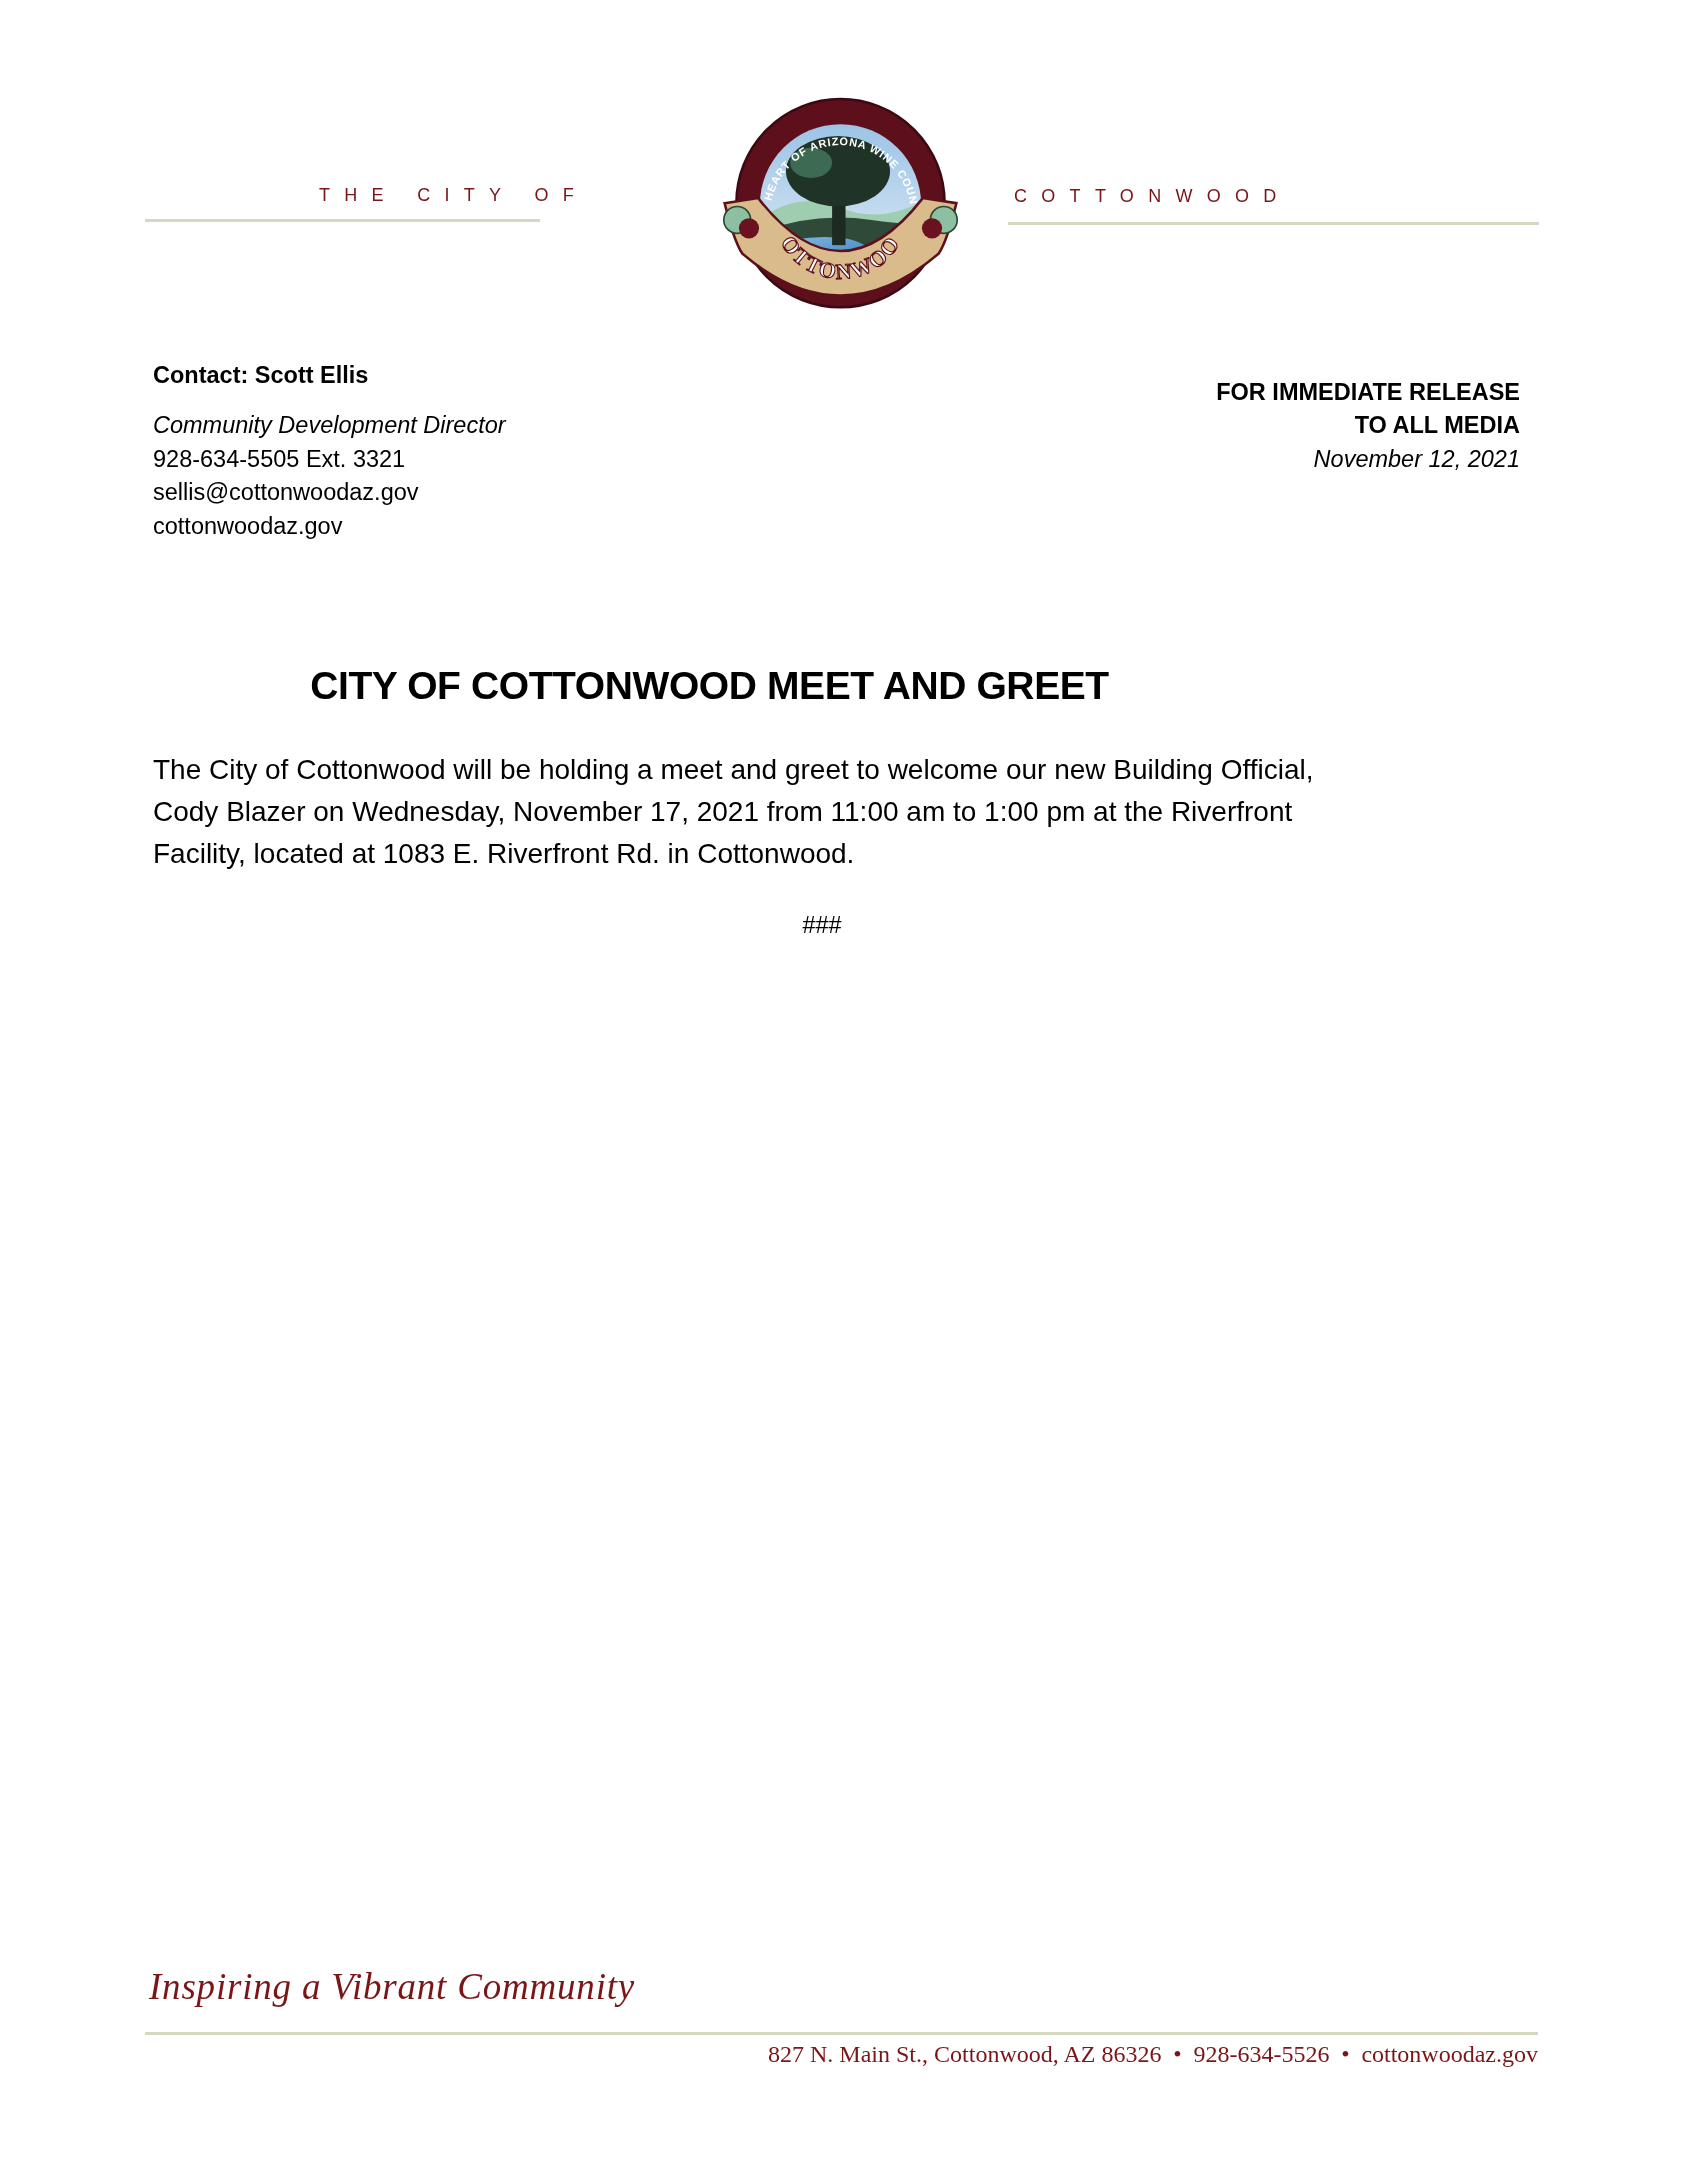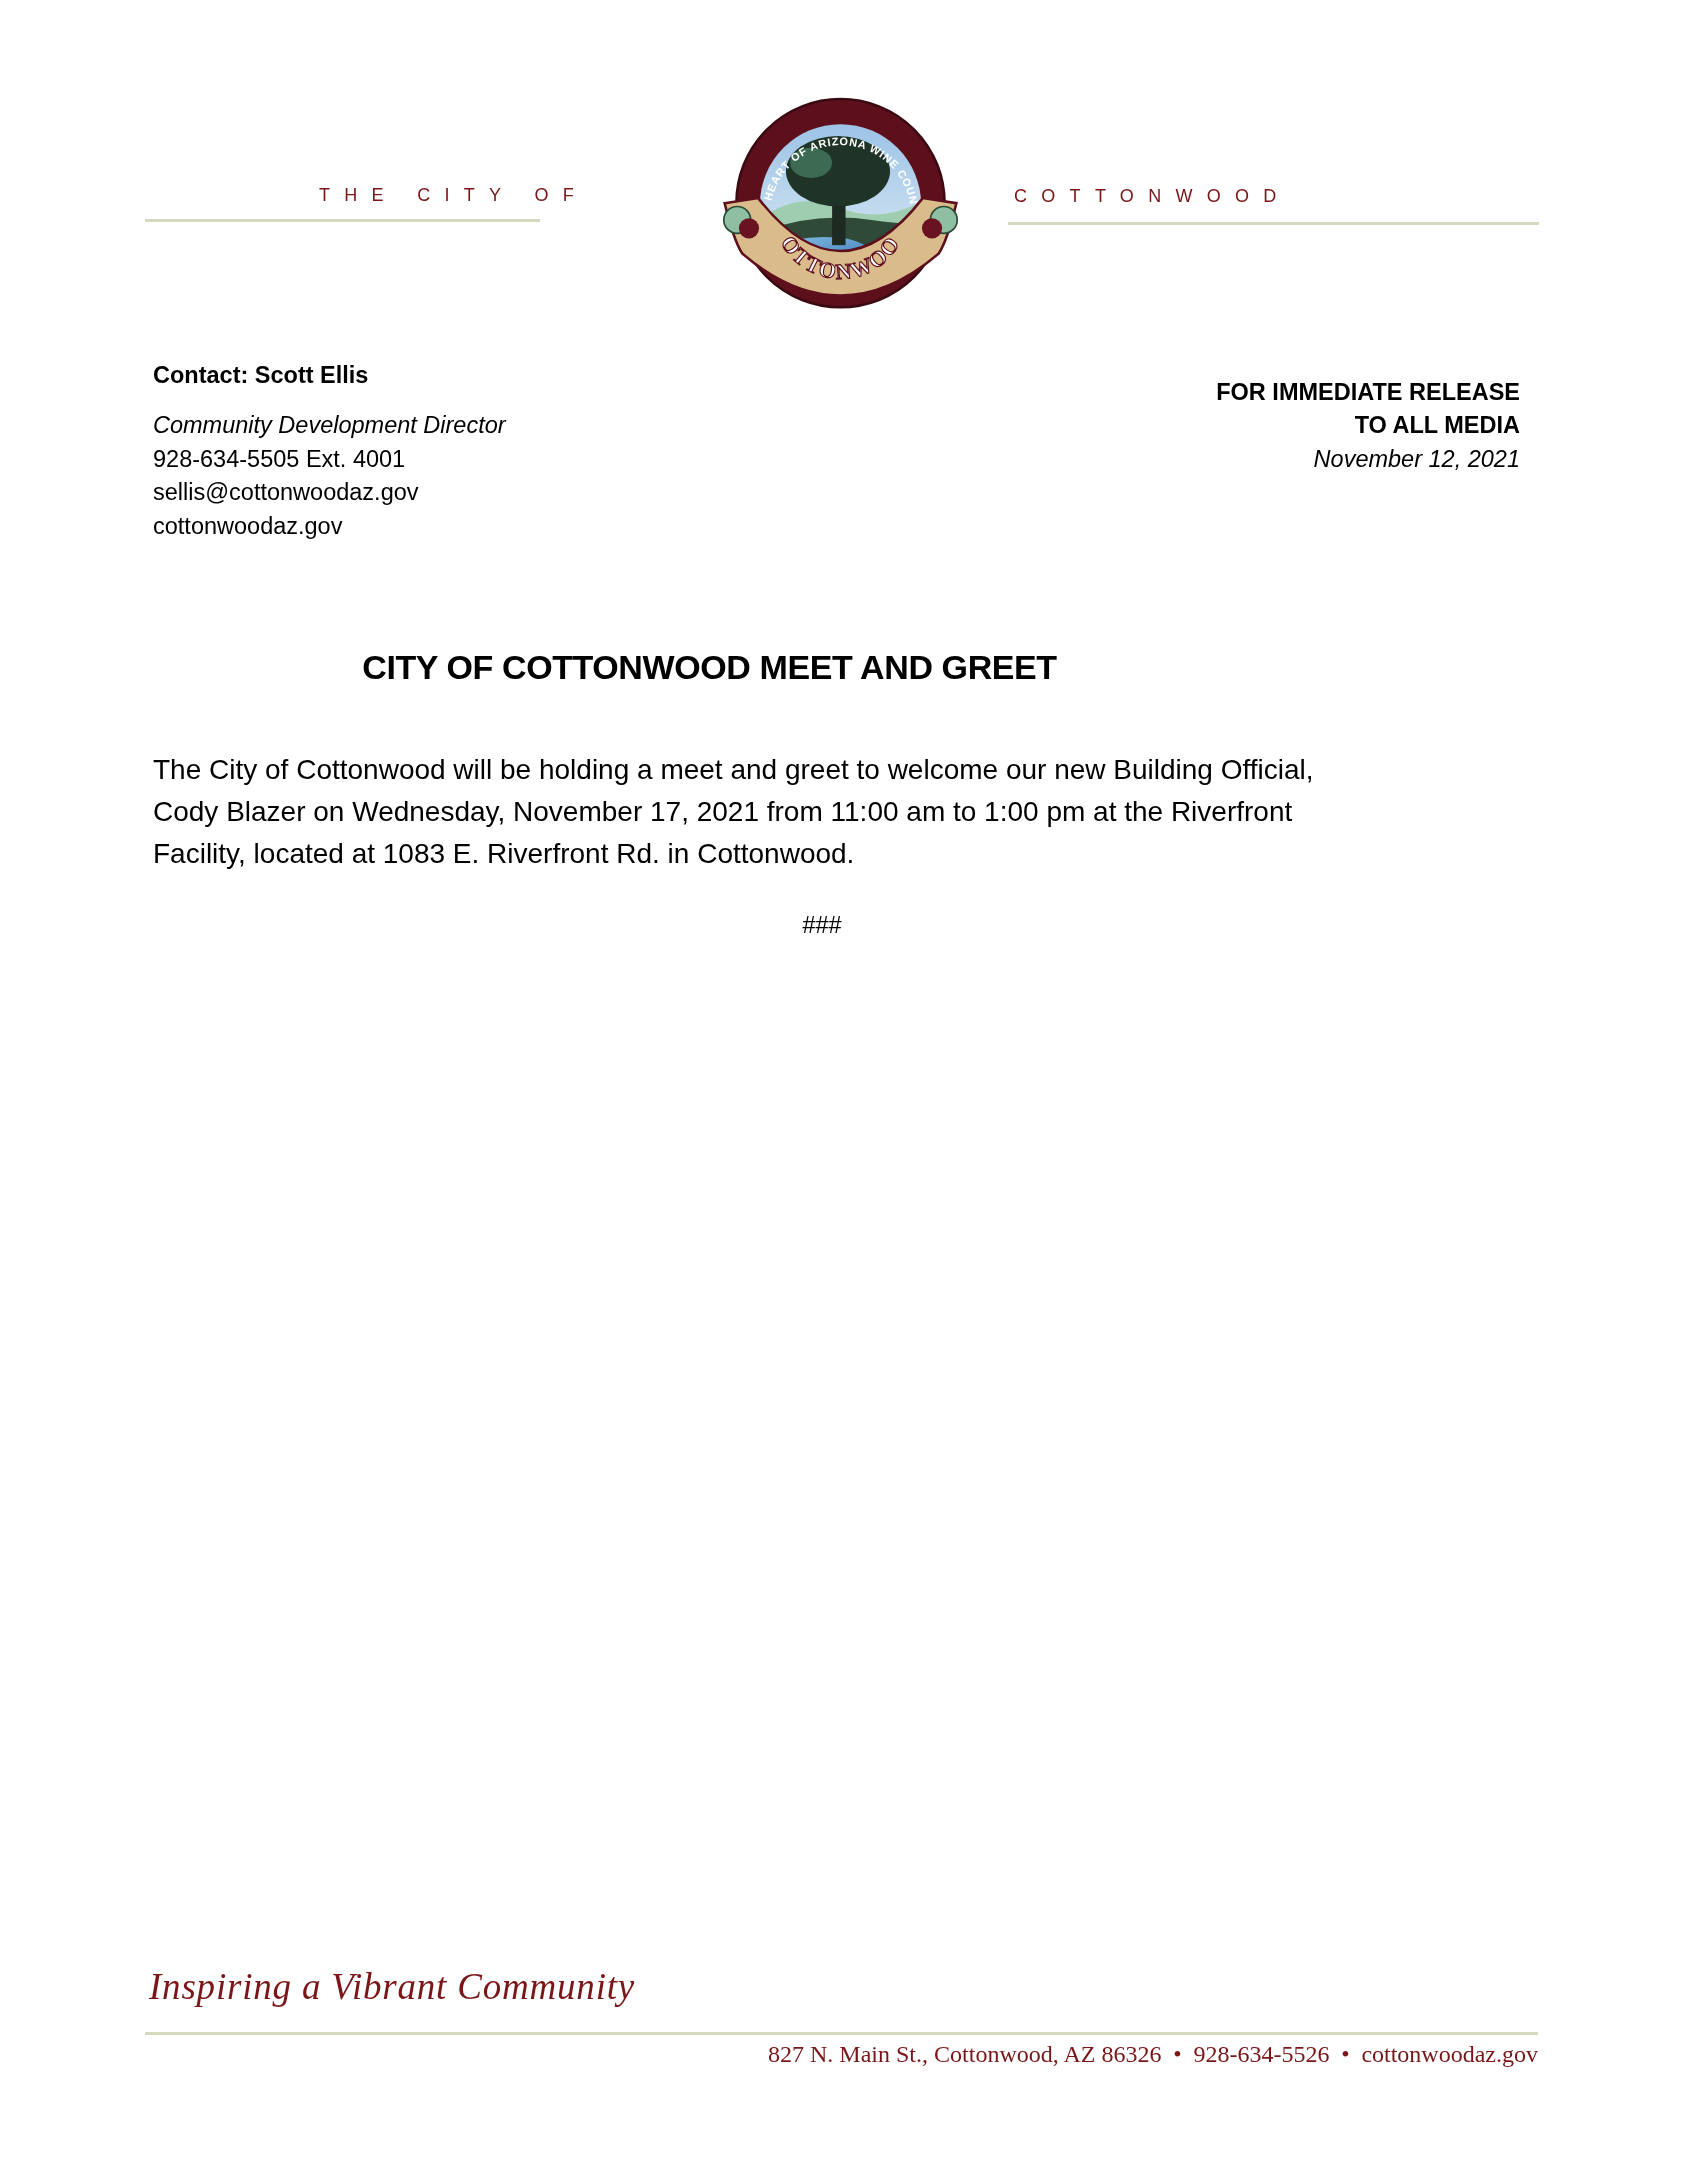--- a/index.html
+++ b/index.html
@@ -5,22 +5,22 @@
   html, body { margin:0; padding:0; background:#ffffff; }
   body { width:1687px; height:2183px; position:relative; overflow:hidden;
          font-family:"Liberation Sans", "DejaVu Sans", sans-serif; color:#000; }
   .rule { position:absolute; height:2.5px; background:#d6d8c0; }
   .header-word { position:absolute; font-family:"Liberation Sans", sans-serif;
                  color:#7a1518; font-size:18px; letter-spacing:14.3px; font-weight:normal; white-space:nowrap; }
   .contact-line { position:absolute; left:153px; font-size:23.5px; line-height:34px; white-space:nowrap; }
   .release-line { position:absolute; right:167px; font-size:23.5px; line-height:34px; white-space:nowrap; text-align:right; }
   .bold { font-weight:bold; }
   .italic { font-style:italic; }
-  .title { position:absolute; left:0; width:1419px; top:648px; text-align:center;
-           font-size:34px; font-weight:bold; letter-spacing:-0.4px; }
+  .title { position:absolute; left:0; width:1419px; top:664px; text-align:center;
+           font-size:39px; font-weight:bold; letter-spacing:-0.4px; }
   .body-line { position:absolute; left:153px; font-size:28px; line-height:42px; white-space:nowrap; }
   .end-mark { position:absolute; left:0; width:1644px; top:912px; text-align:center; font-size:23.5px; }
   .tagline { position:absolute; left:149px; top:1965px; font-family:"Liberation Serif", serif;
              font-style:italic; color:#7a1518; font-size:37px; white-space:nowrap; letter-spacing:0.8px; }
   .footer-address { position:absolute; right:149px; top:2041px; font-family:"Liberation Serif", serif;
                     color:#7a1518; font-size:24px; white-space:nowrap; }
   .footer-address .sep { margin:0 11.8px; }
   .logo { position:absolute; left:712px; top:94px; width:257px; height:220px; }
 </style>
 </head>
@@ -74,21 +74,21 @@
     <circle cx="276" cy="150" r="16" fill="#8fbfa3" stroke="#2a4a36" stroke-width="2"></circle>
     <circle cx="262" cy="160" r="12" fill="#6a1220"></circle>
   </svg>
 </div>
 
 <div class="header-word" style="left:1014px; top:186px;">COTTONWOOD</div>
 <div class="rule" style="left:1008px; top:222px; width:531px;"></div>
 
 <div class="contact-line bold" style="top:358px;">Contact: Scott Ellis</div>
 <div class="contact-line italic" style="top:408px;">Community Development Director</div>
-<div class="contact-line" style="top:442px;">928-634-5505 Ext. 4001</div>
+<div class="contact-line" style="top:442px;">928-634-5505 Ext. 3321</div>
 <div class="contact-line" style="top:475px;">sellis@cottonwoodaz.gov</div>
 <div class="contact-line" style="top:509px;">cottonwoodaz.gov</div>
 
 <div class="release-line bold" style="top:375px;">FOR IMMEDIATE RELEASE</div>
 <div class="release-line bold" style="top:408px;">TO ALL MEDIA</div>
 <div class="release-line" style="top:442px;font-style:italic;">November 12, 2021</div>
 
 <div class="title">CITY OF COTTONWOOD MEET AND GREET</div>
 
 <div class="body-line" style="top:749px;">The City of Cottonwood will be holding a meet and greet to welcome our new Building Official,</div>

